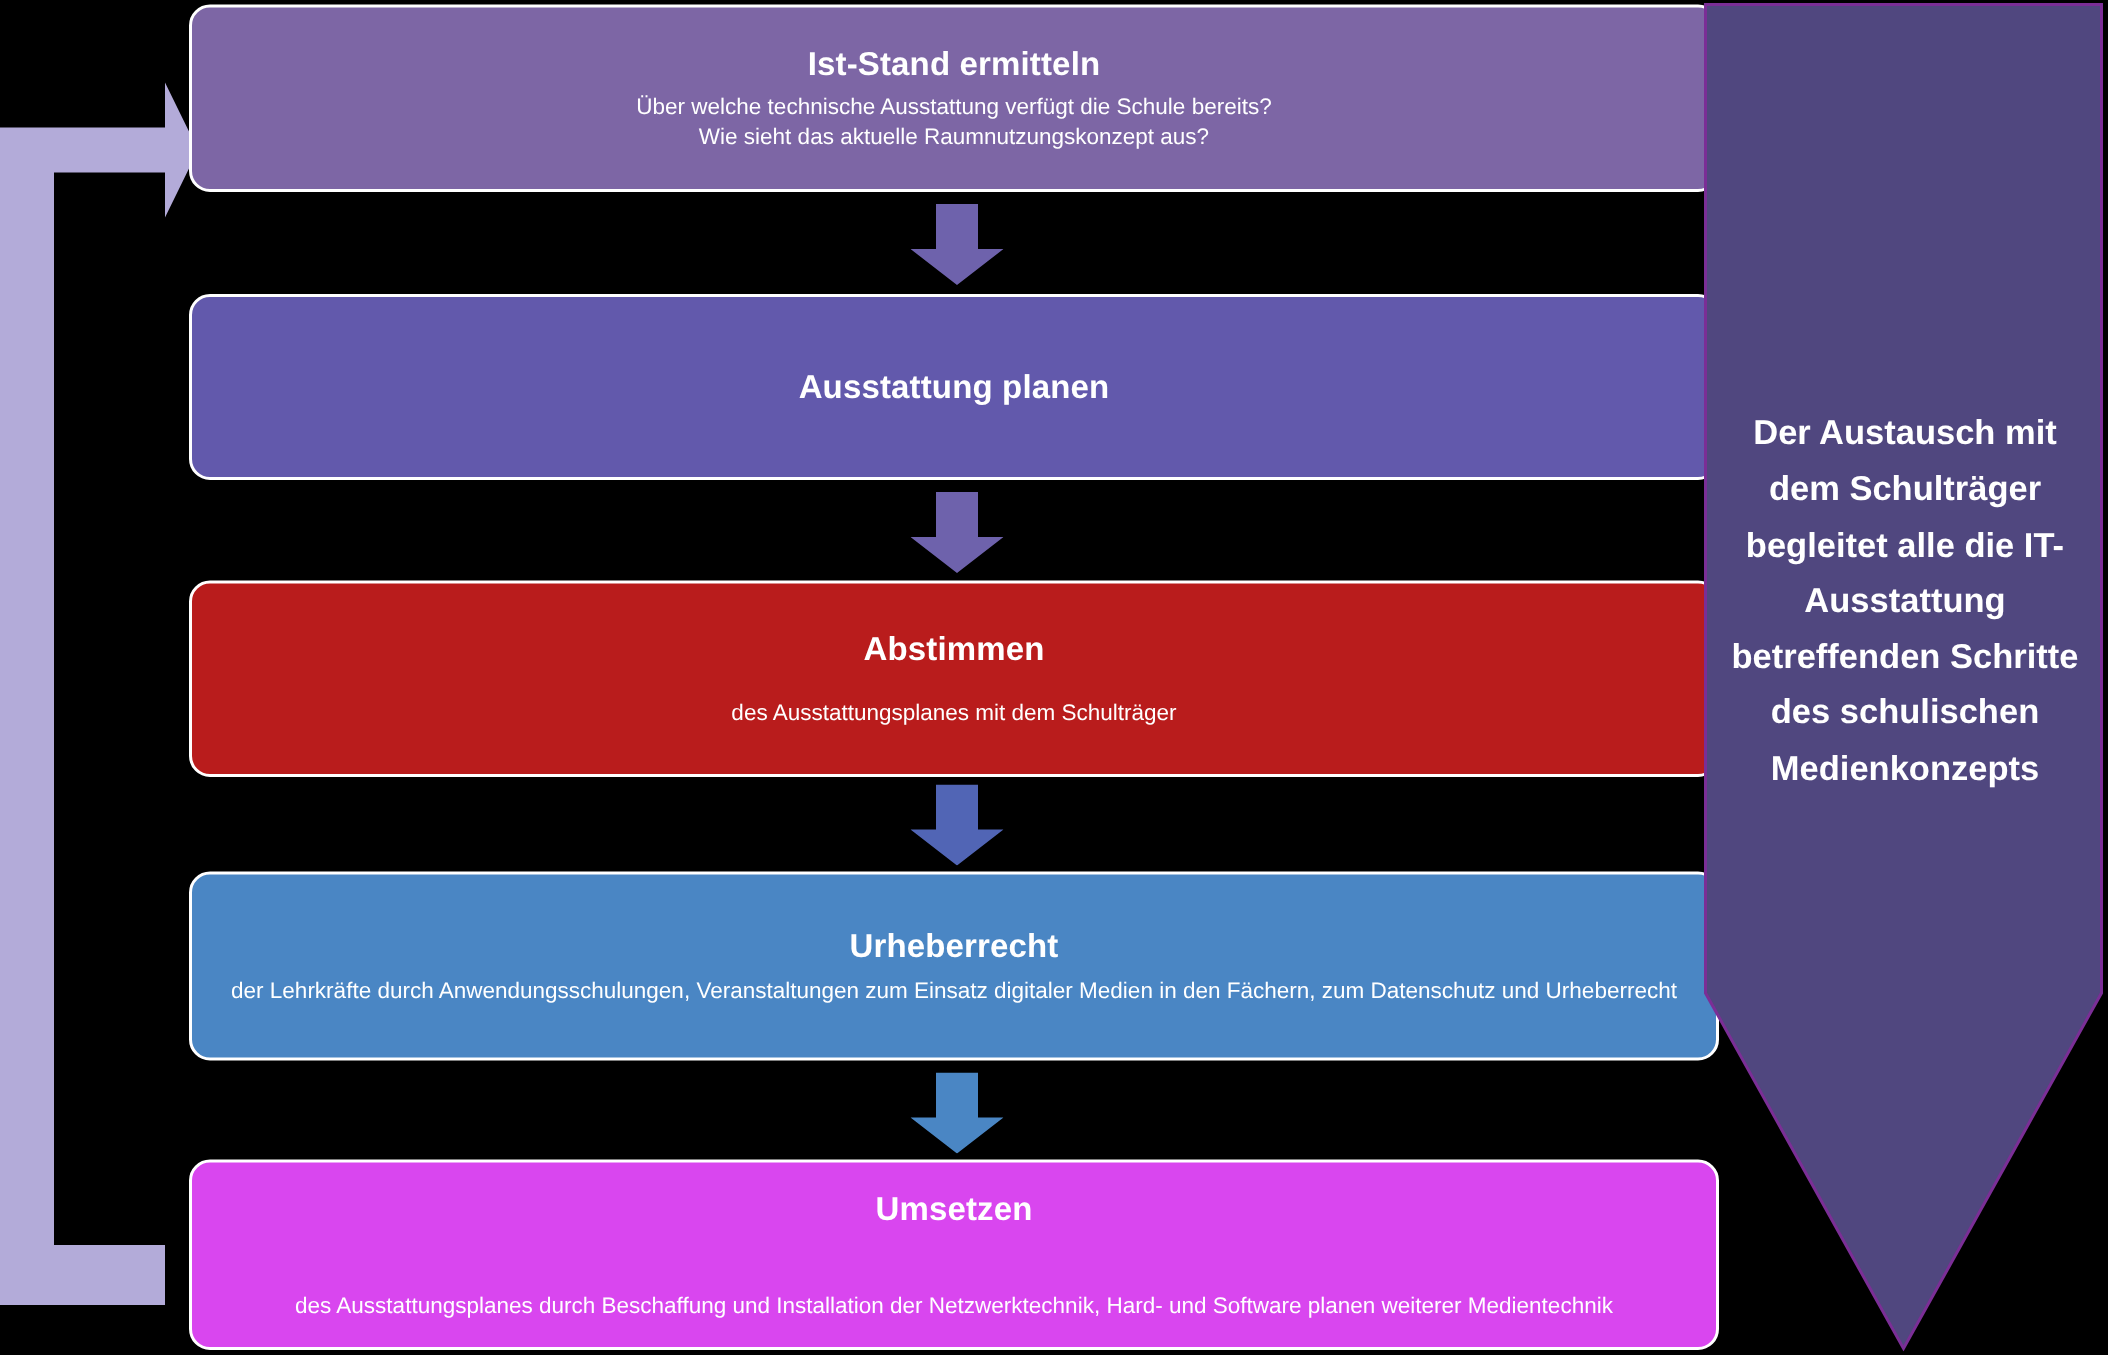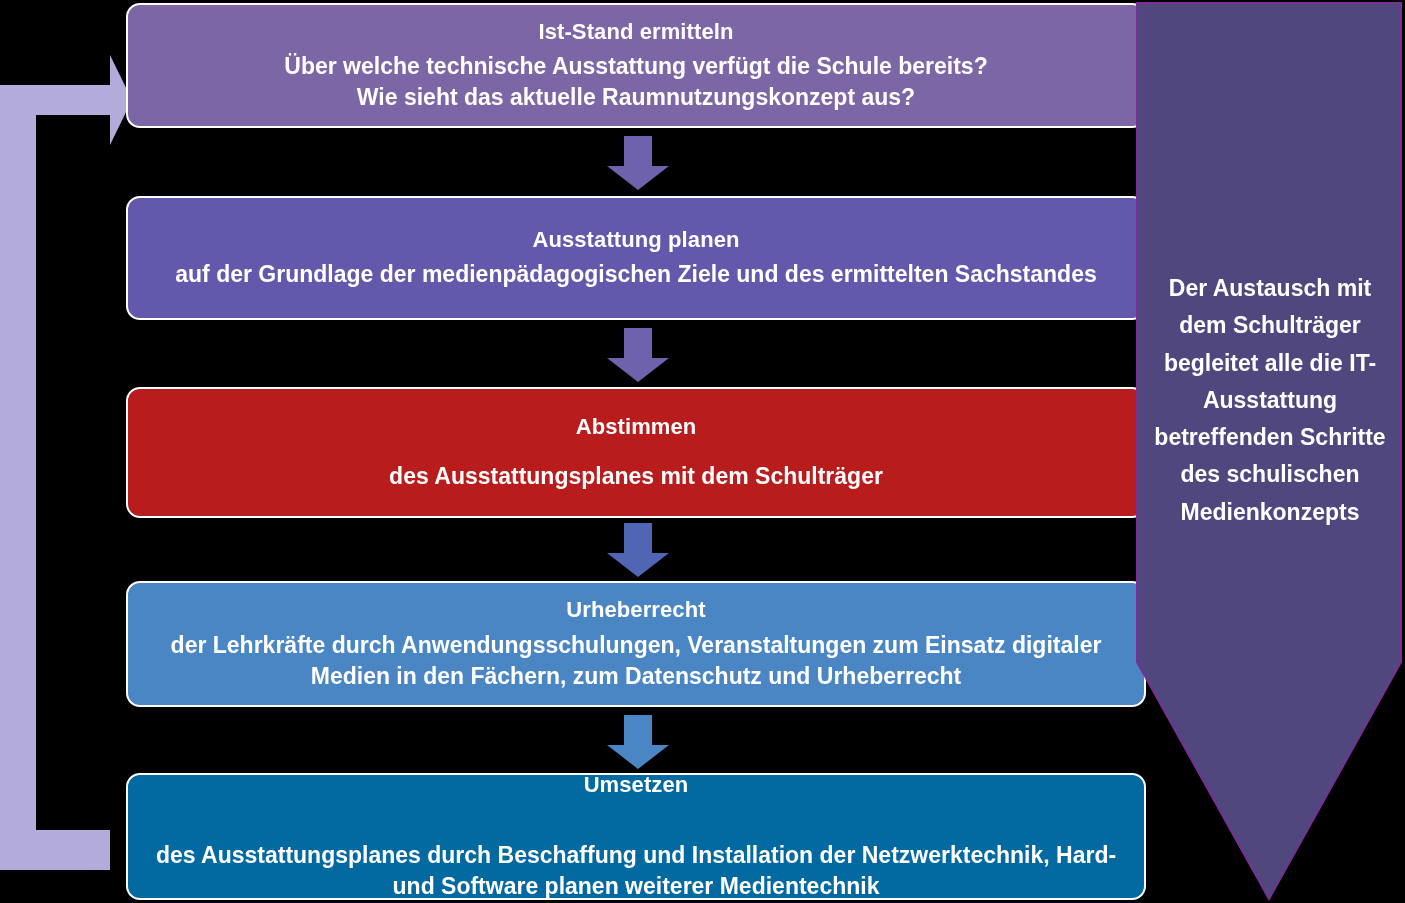--- a/index.html
+++ b/index.html
@@ -34,22 +34,22 @@
     color: #ffffff;
     padding: 6px 24px;
   }
   .step-title {
     font-size: 22px;
     font-weight: bold;
     line-height: 1.25;
     letter-spacing: 0.1px;
   }
   .step-desc {
-    font-size: 23px;
-    font-weight: bold;
+    font-size: 15px;
+    font-weight: normal;
     line-height: 1.35;
     margin-top: 6px;
   }
   .step-box.wide-gap .step-desc { margin-top: 20px; }
 
   
   #box-0 { top: 3px;   height: 125px; }
   #box-1 { top: 196px; height: 124px; }
   #box-2 { top: 387px; height: 131px; }
   #box-3 { top: 581px; height: 126px; }
@@ -113,21 +113,20 @@
       <div>Wie sieht das aktuelle Raumnutzungskonzept aus?</div>
     </div>
   </div>
 
   <svg class="connector" id="conn-0" viewBox="0 0 62 54" preserveAspectRatio="none">
     <path d="M 17 0 L 45 0 L 45 30 L 62 30 L 31 54 L 0 30 L 17 30 Z" fill="#6E62AC"></path>
   </svg>
 
   <div class="step-box" id="box-1" style="background:#6259AC;">
     <div class="step-title">Ausstattung planen</div>
-    <div class="step-desc">auf der Grundlage der medienpädagogischen Ziele und des ermittelten Sachstandes</div>
   </div>
 
   <svg class="connector" id="conn-1" viewBox="0 0 62 54" preserveAspectRatio="none">
     <path d="M 17 0 L 45 0 L 45 30 L 62 30 L 31 54 L 0 30 L 17 30 Z" fill="#6E62AC"></path>
   </svg>
 
   <div class="step-box wide-gap" id="box-2" style="background:#b91c1c;">
     <div class="step-title">Abstimmen</div>
     <div class="step-desc">des Ausstattungsplanes mit dem Schulträger</div>
   </div>
@@ -138,21 +137,21 @@
 
   <div class="step-box" id="box-3" style="background:#4A86C4;">
     <div class="step-title">Urheberrecht</div>
     <div class="step-desc">der Lehrkräfte durch Anwendungsschulungen, Veranstaltungen zum Einsatz digitaler Medien in den Fächern, zum Datenschutz und Urheberrecht</div>
   </div>
 
   <svg class="connector" id="conn-3" viewBox="0 0 62 54" preserveAspectRatio="none">
     <path d="M 17 0 L 45 0 L 45 30 L 62 30 L 31 54 L 0 30 L 17 30 Z" fill="#4A86C4"></path>
   </svg>
 
-  <div class="step-box" id="box-4" style="background:#0369a1;gap:36px;">
+  <div class="step-box" id="box-4" style="background:#d946ef;gap:36px;">
     <div class="step-title">Umsetzen</div>
     <div class="step-desc">des Ausstattungsplanes durch Beschaffung und Installation der Netzwerktechnik, Hard- und Software planen weiterer Medientechnik</div>
   </div>
 
   <svg id="side-arrow" viewBox="0 0 266 899" preserveAspectRatio="none">
     <path d="M 1 1 L 265 1 L 265 660 L 133 897 L 1 660 Z" fill="#50477F" stroke="#7B2E96" stroke-width="2"></path>
   </svg>
   <div id="side-arrow-text">Der Austausch mit dem Schulträger begleitet alle die IT-Ausstattung betreffenden Schritte des schulischen Medienkonzepts</div>
 
 </div>

